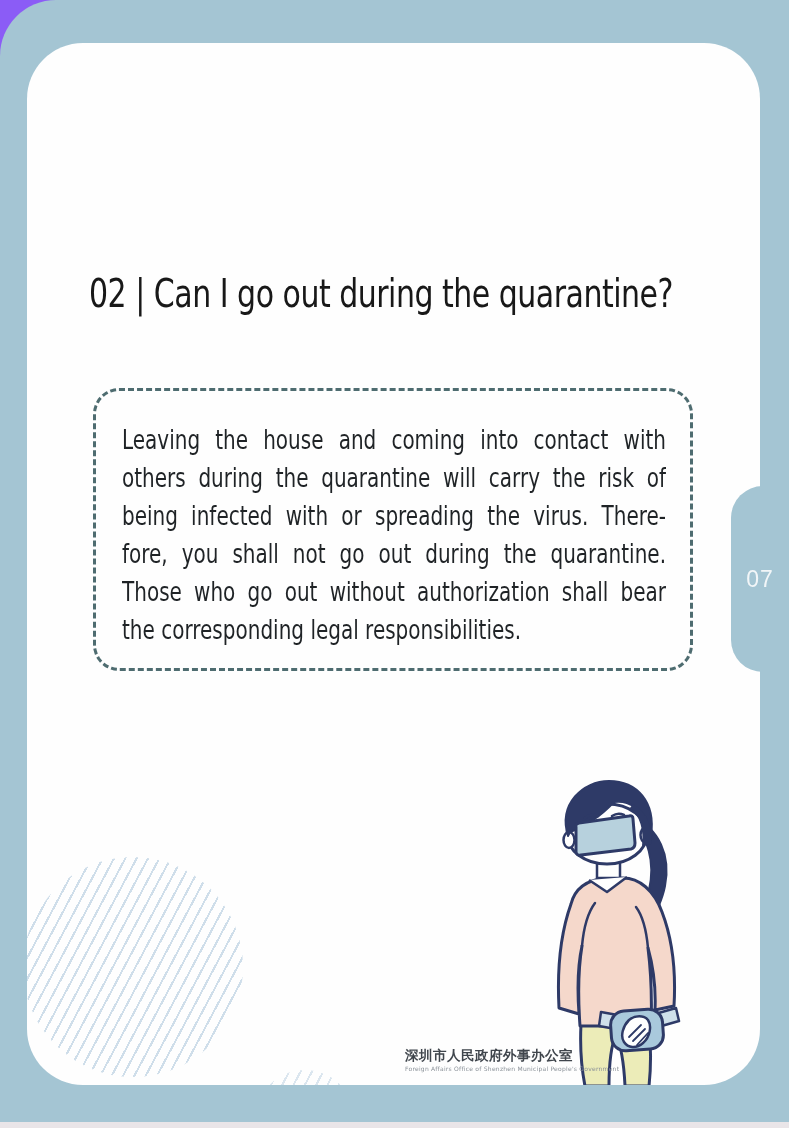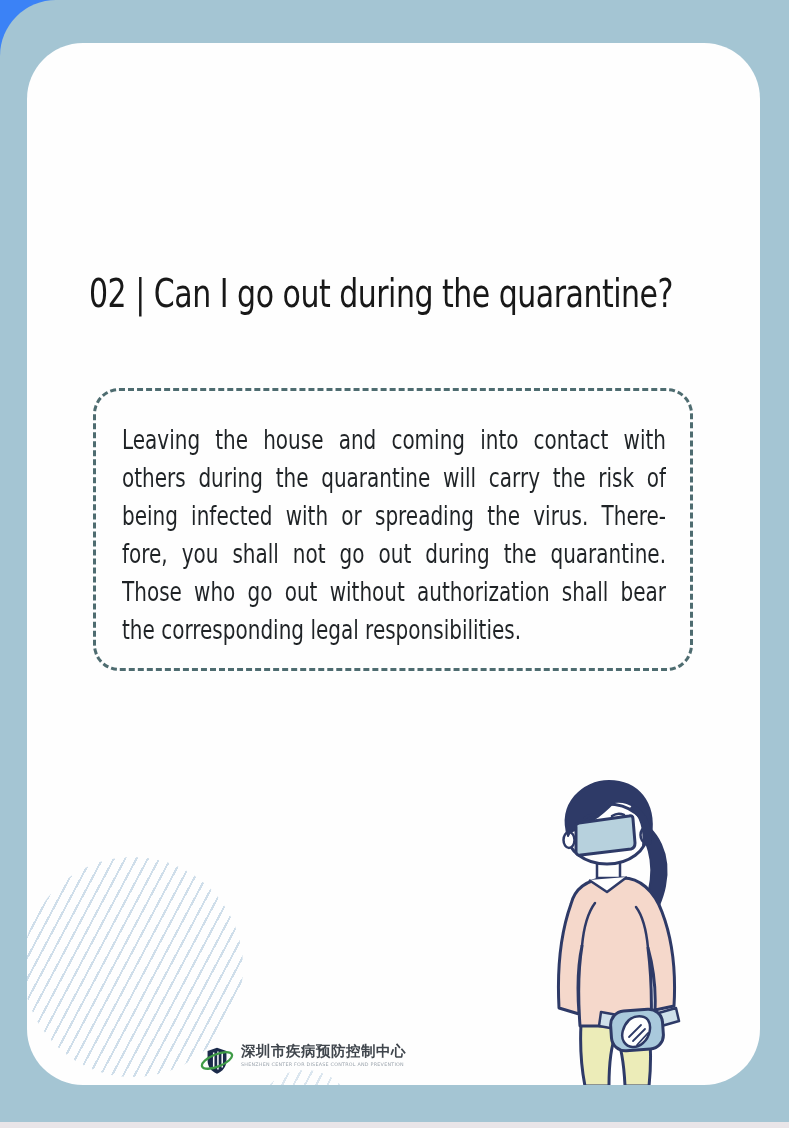--- a/index.html
+++ b/index.html
@@ -1,18 +1,18 @@
 <!DOCTYPE html>
 <html><head>
 <meta charset="utf-8">
 <style>
   html,body{margin:0;padding:0;background:#ffffff;}
   .canvas{
     position:relative;width:789px;height:1128px;overflow:hidden;
-    font-family:"DejaVu Sans","Liberation Sans",sans-serif;background:#3b82f6;
+    font-family:"DejaVu Sans","Liberation Sans",sans-serif;background:#8b5cf6;
   }
   
   .bg-blue{
     position:absolute;left:0;top:0;width:789px;height:1122px;
     background:#a4c5d3;border-top-left-radius:56px;z-index:1;
   }
   .bottom-strip{
     position:absolute;left:0;bottom:0;width:789px;height:10px;
     background:#e9e5e8;z-index:0;
   }
@@ -134,29 +134,27 @@
       <circle cx="72" cy="51" r="2.6" fill="#2e3a67"></circle>
 
       <path d="M31,53 Q30,50 34,49 L84,42 Q88,41 88,45 L90,69 Q90,74 86,75 L36,81 Q32,82 31,78 Z" fill="#b7d1dd" stroke="#2e3a67" stroke-width="3" stroke-linejoin="round"></path>
 
       <rect x="66" y="236" width="52" height="40" rx="14" fill="#a9c9dc" stroke="#2e3a67" stroke-width="3" transform="rotate(-4 92 256)"></rect>
       <path d="M84,246 C90,241 99,241 103,246 C107,252 105,263 98,269
                C91,275 83,274 79,268 C75,262 78,252 84,246 Z" fill="#fefefe" stroke="#2e3a67" stroke-width="2.5"></path>
       <path d="M84,263 L96,251 M88,267 L100,255 M92,271 L103,259" fill="none" stroke="#2e3a67" stroke-width="1.8" stroke-linecap="round"></path>
     </svg>
 
-    <div class="footer-block cdc">
-      <svg class="cdc-icon" viewBox="0 0 36 36" xmlns="http://www.w3.org/2000/svg">
-        <path d="M18,5 L28,8.5 V18 C28,25.5 24,30 18,32.5 C12,30 8,25.5 8,18 V8.5 Z" fill="#1b2a4a"></path>
-        <path d="M14.5,10 V27 M19,9 V28 M23.5,10 V26" stroke="#ffffff" stroke-width="1.6"></path>
-        <ellipse cx="18" cy="18.5" rx="17" ry="6.5" fill="none" stroke="#3f9b47" stroke-width="2.4" transform="rotate(-22 18 18.5)"></ellipse>
-      </svg>
+
+    <div class="footer-block fao">
       <div>
-        <div class="org-cn">深圳市疾病预防控制中心</div>
-        <div class="org-en">SHENZHEN CENTER FOR DISEASE CONTROL AND PREVENTION</div>
+        <div class="org-cn">深圳市人民政府外事办公室</div>
+        <div class="org-en">Foreign Affairs Office of Shenzhen Municipal People's Government</div>
       </div>
     </div>
 
-
   </div>
 
+  <div class="page-tab">
+    <span class="num">07</span>
+  </div>
 
 </div>
 
 </body></html>

